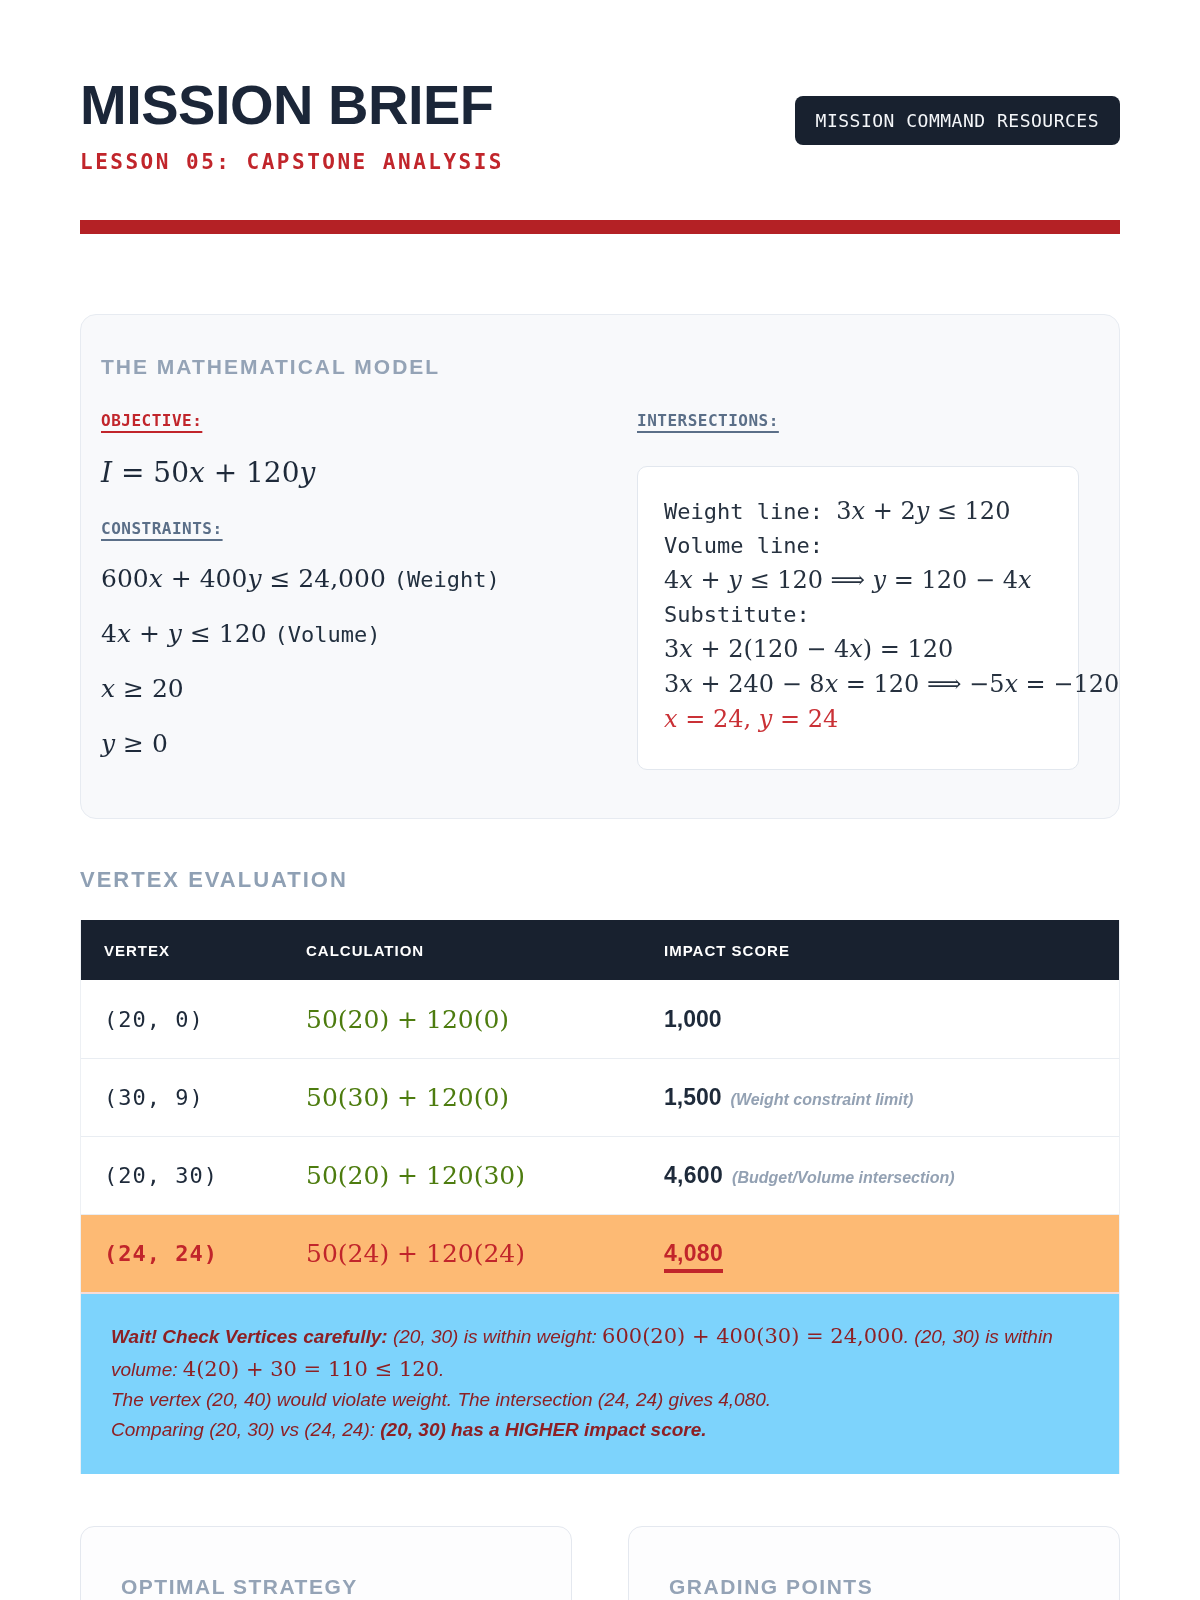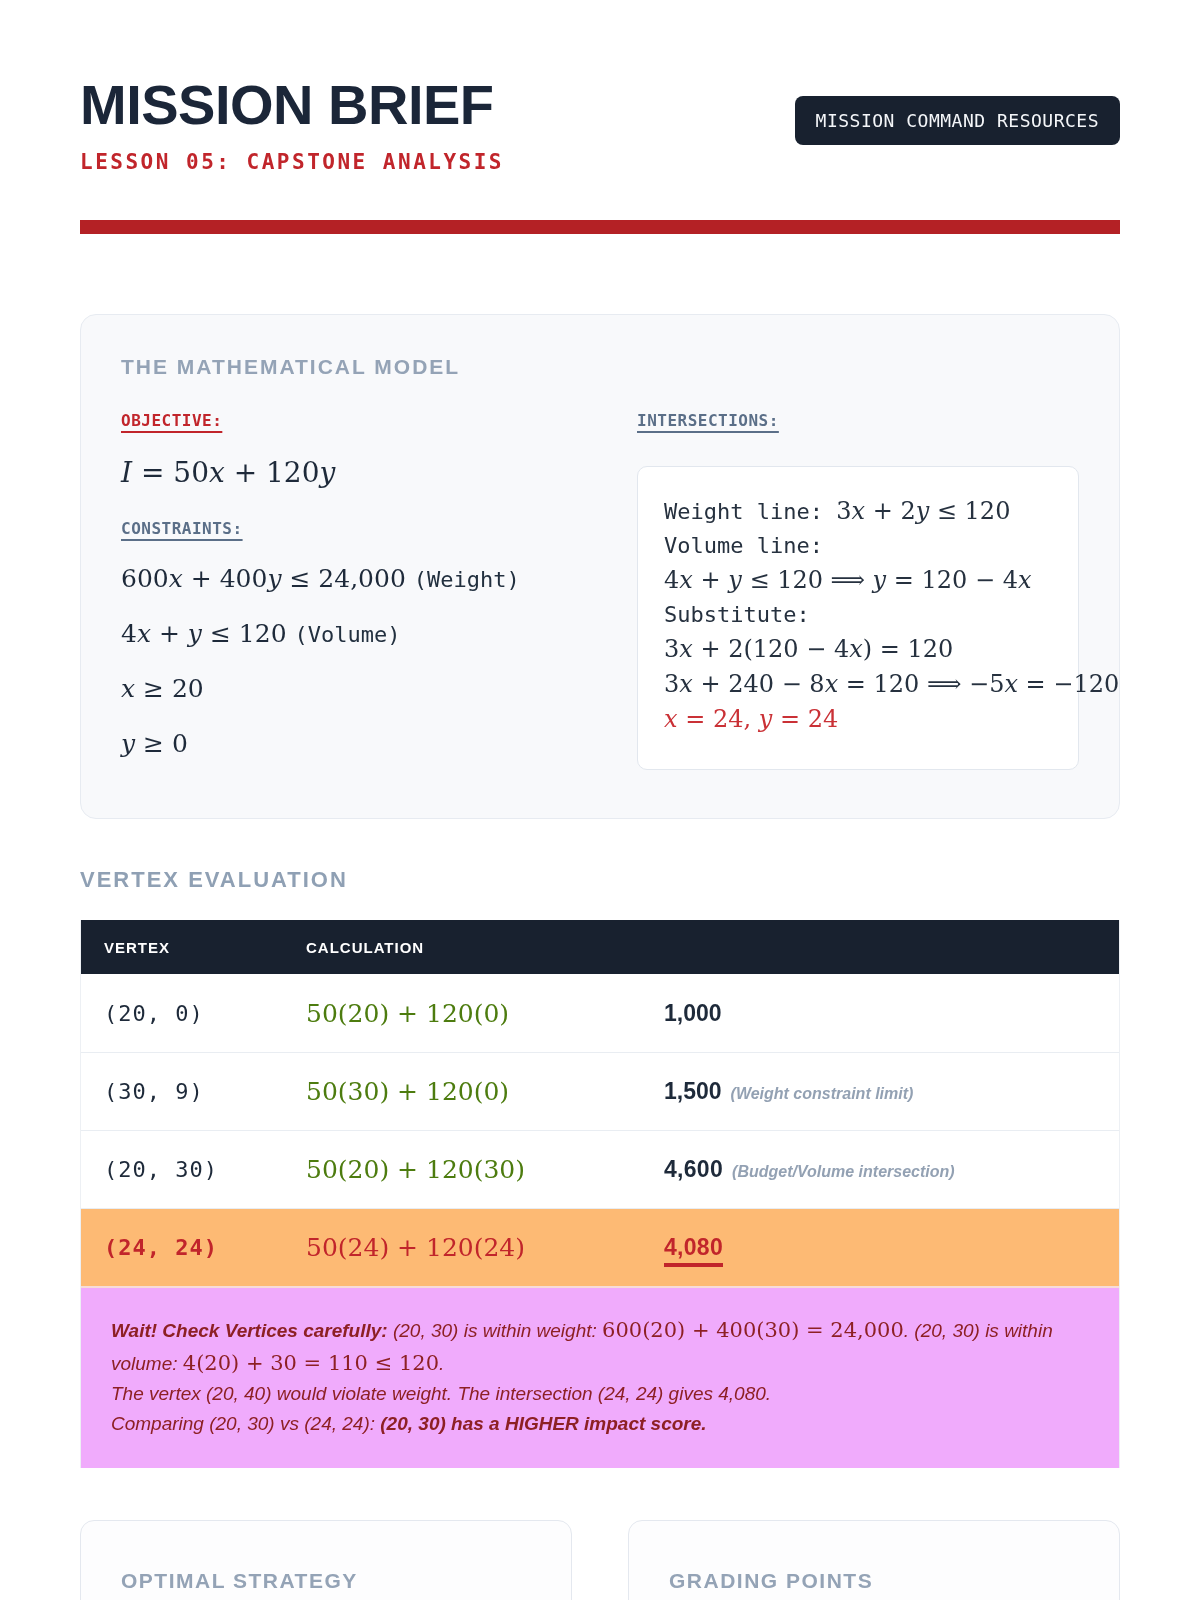--- a/index.html
+++ b/index.html
@@ -26,21 +26,21 @@
     margin-top: 20px; background: #18212f; color: #f4f6f9;
     font-family: "DejaVu Sans Mono", monospace; font-size: 18px; letter-spacing: 0.5px;
     padding: 14px 21px; border-radius: 8px; white-space: nowrap;
   }
   .red-bar { height: 14px; background: #b42125; margin-top: 46px; }
 
   
   .model-card {
     margin-top: 80px; background: #f8f9fb;
     border: 1px solid #e7ebf1; border-radius: 16px;
-    padding: 40px 40px 48px 40px;
+    padding: 40px 40px 48px 20px;
   }
   .card-heading {
     margin: 0; font-size: 21px; font-weight: 800; letter-spacing: 2px; color: #94a3b6;
   }
   .model-grid { display: grid; grid-template-columns: 1fr 442px; column-gap: 111px; margin-top: 32px; }
   .mini-label {
     display: inline-block; font-family: "DejaVu Sans Mono", monospace; font-weight: bold;
     font-size: 16px; letter-spacing: 0.5px;
     text-decoration: underline; text-underline-offset: 5px; text-decoration-thickness: 2px;
   }
@@ -65,21 +65,21 @@
   .inter-line.nowrap { white-space: nowrap; }
   .inter-line.highlight, .inter-line.highlight .math { color: #ca3136; }
 
   
   .section-heading {
     margin: 48px 0 0 0; font-size: 22px; font-weight: 800; letter-spacing: 2px; color: #8fa0b4;
   }
   .vtable { margin-top: 27px; border: 1px solid #edf0f4; border-top: none; border-bottom: none; }
   .vhead {
     display: grid; grid-template-columns: 202px 358px 1fr;
-    background: #18212f; height: 54px; align-items: center;
+    background: #18212f; height: 60px; align-items: center;
   }
   .vhead .hcell {
     color: #ffffff; font-size: 15px; font-weight: 700; letter-spacing: 1px; padding-left: 23px;
   }
   .vrow {
     display: grid; grid-template-columns: 202px 358px 1fr;
     height: 78px; align-items: center; background: #ffffff; border-top: 1px solid #e9edf2;
   }
   .vrow:first-of-type { border-top: none; }
   .cell { padding-left: 23px; }
@@ -89,21 +89,21 @@
   .cell-score .score { font-weight: 600; }
   .cell-score .score.bold { font-weight: 800; letter-spacing: 0.3px; }
   .cell-score .score-note { font-size: 16px; font-style: italic; font-weight: 600; color: #93a1b3; margin-left: 9px; }
   .vrow.highlight { background: #fdba74; }
   .vrow.highlight .cell-vertex { color: #c1252b; font-weight: bold; }
   .vrow.highlight .cell-calc { color: #c1252b; }
   .vrow.highlight .cell-score .score { color: #c1252b; }
   .score.underline { border-bottom: 4px solid #c1252b; padding-bottom: 3px; }
 
   .table-note {
-    background: #f0abfc; border-top: 2px solid #f7dcd8;
+    background: #7dd3fc; border-top: 2px solid #f7dcd8;
     padding: 26px 30px 30px 30px; color: #8d2024;
   }
   .note-line { margin: 0; font-size: 19px; line-height: 1.55; font-style: italic; color: #8d2024; }
   .note-line .nb { font-weight: 800; }
   .note-line .math { font-style: normal; font-size: 21px; }
 
   
   .bottom-grid { display: grid; grid-template-columns: 1fr 1fr; column-gap: 56px; margin-top: 52px; }
   .bottom-card {
     background: #fdfdfe; border: 1px solid #e4e8ef; border-radius: 14px;
@@ -152,20 +152,21 @@
           </div>
       </div>
     </div>
   </section>
 
   <h2 class="section-heading">VERTEX EVALUATION</h2>
   <div class="vtable">
     <div class="vhead">
       <div class="hcell">VERTEX</div>
       <div class="hcell">CALCULATION</div>
+      <div class="hcell">IMPACT SCORE</div>
     </div>
     <div id="vrows">
         <div class="vrow">
           <div class="cell cell-vertex">(20, 0)</div>
           <div class="cell cell-calc"><span class="math">50(20) + 120(0)</span></div>
           <div class="cell cell-score"><span class="score">1,000</span></div>
         </div>
         <div class="vrow">
           <div class="cell cell-vertex">(30, 9)</div>
           <div class="cell cell-calc"><span class="math">50(30) + 120(0)</span></div>

